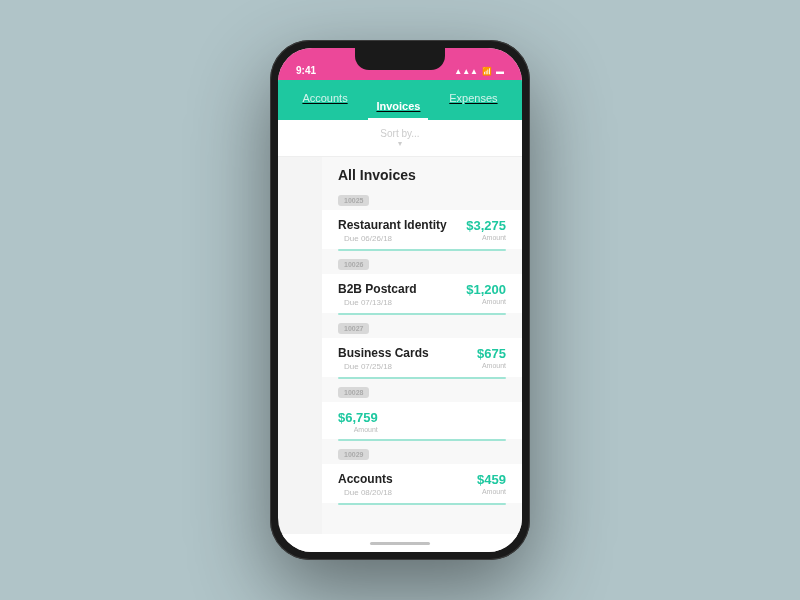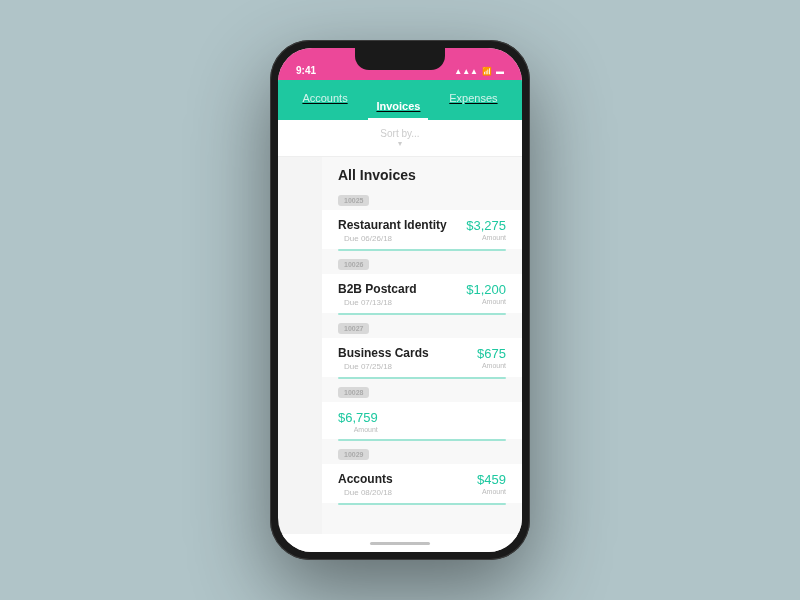--- a/index.html
+++ b/index.html
@@ -188,21 +188,21 @@
       margin-top: 2px;
       padding-left: 6px;
     }
 
     .invoice-right {
       text-align: right;
     }
 
     .invoice-amount {
       font-size: 13px;
-      font-weight: 400;
+      font-weight: 700;
       color: #1ec8a0;
     }
 
     .invoice-amount-label {
       font-size: 7px;
       color: #bbb;
       margin-top: 1px;
     }
 
     .invoice-divider {

